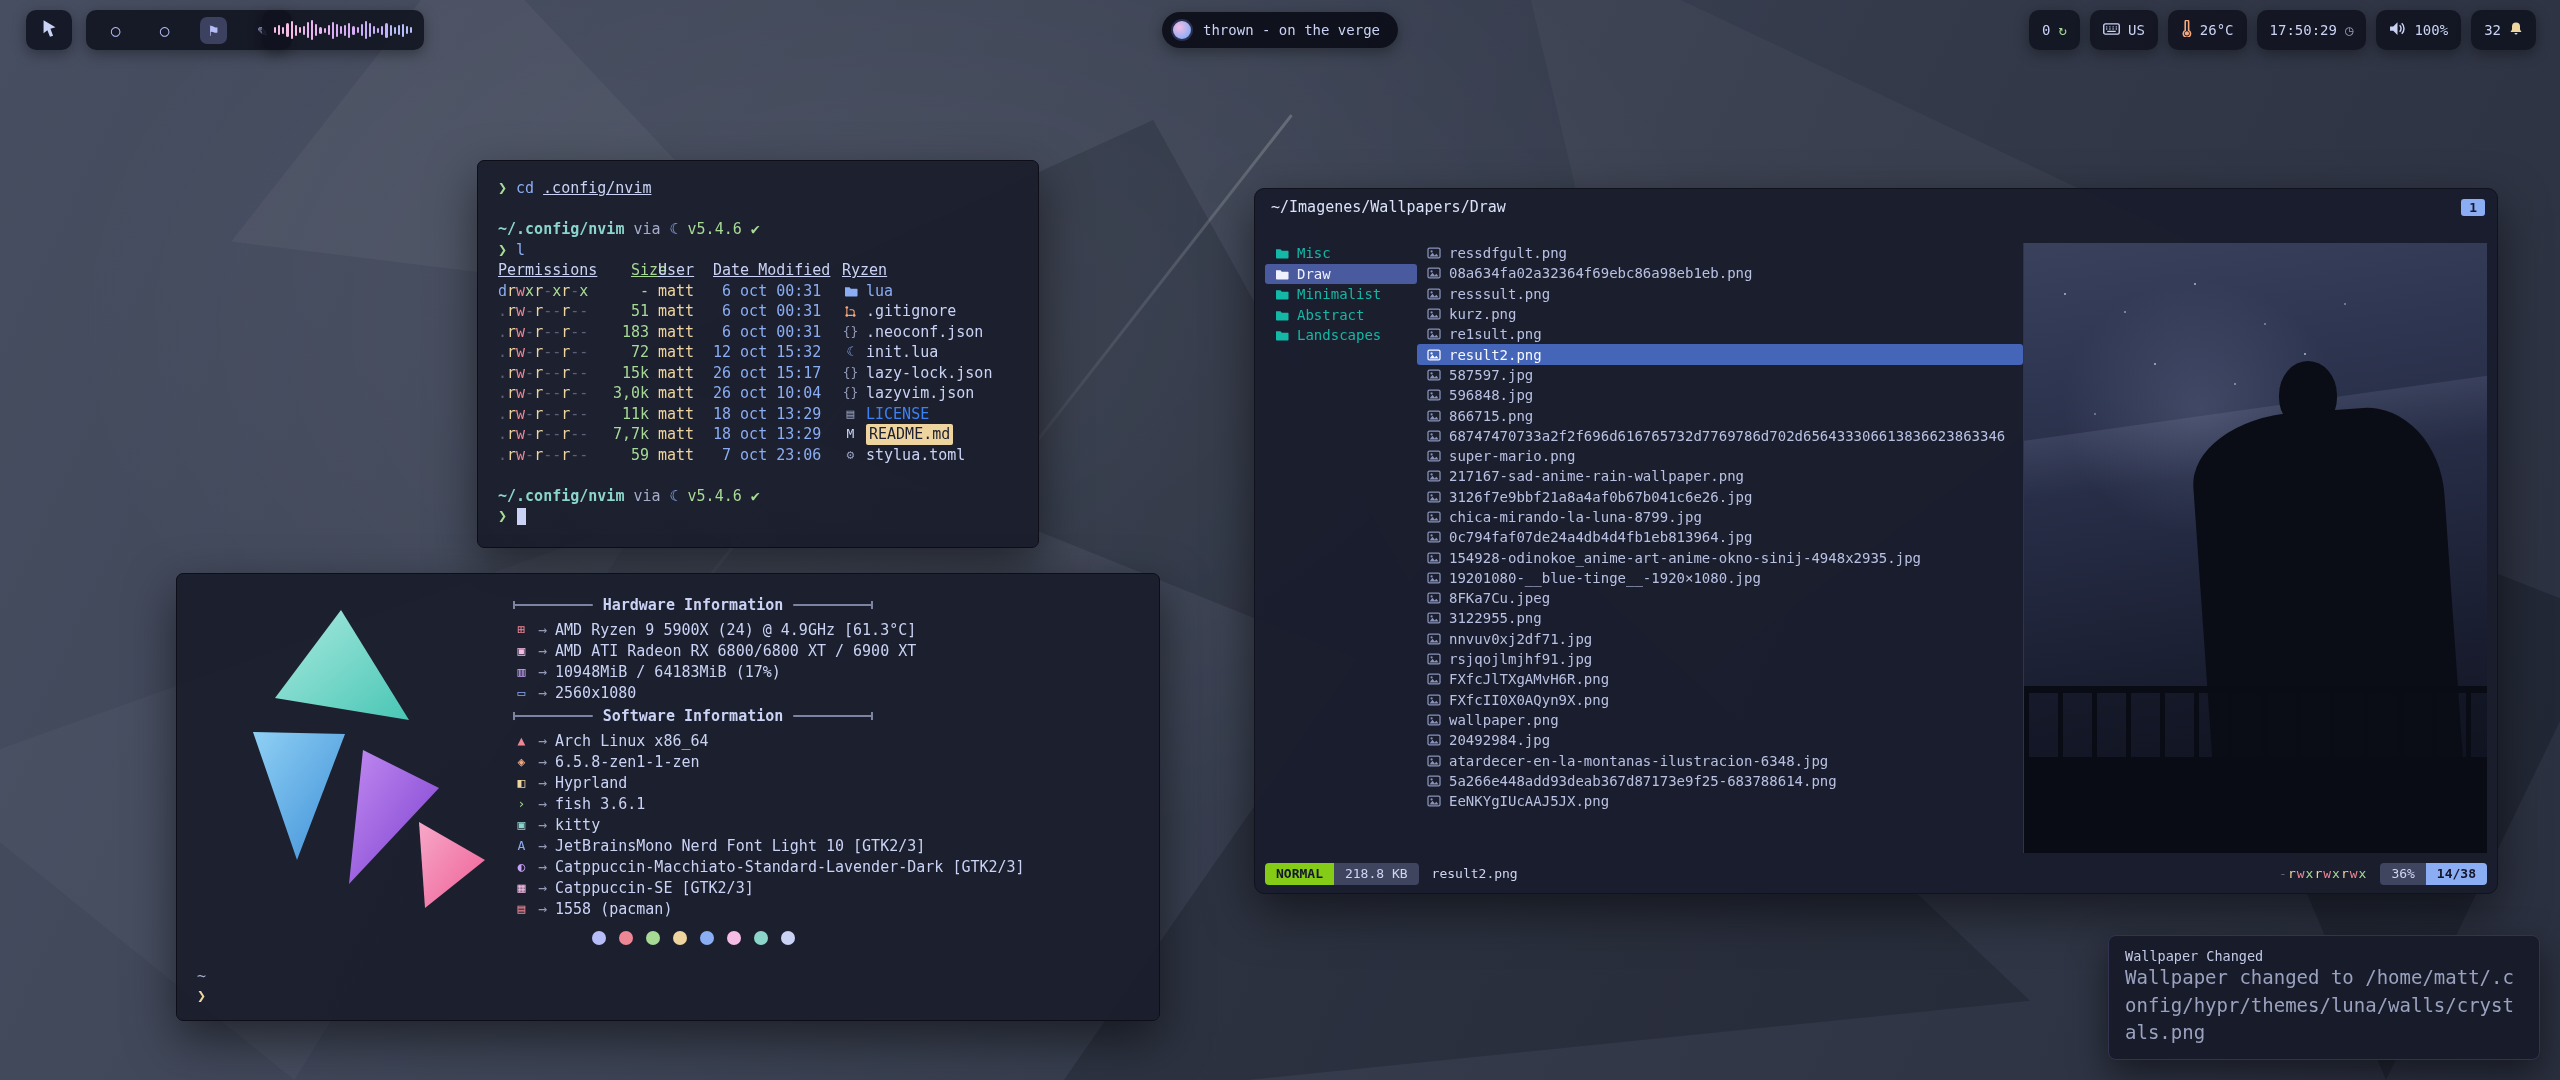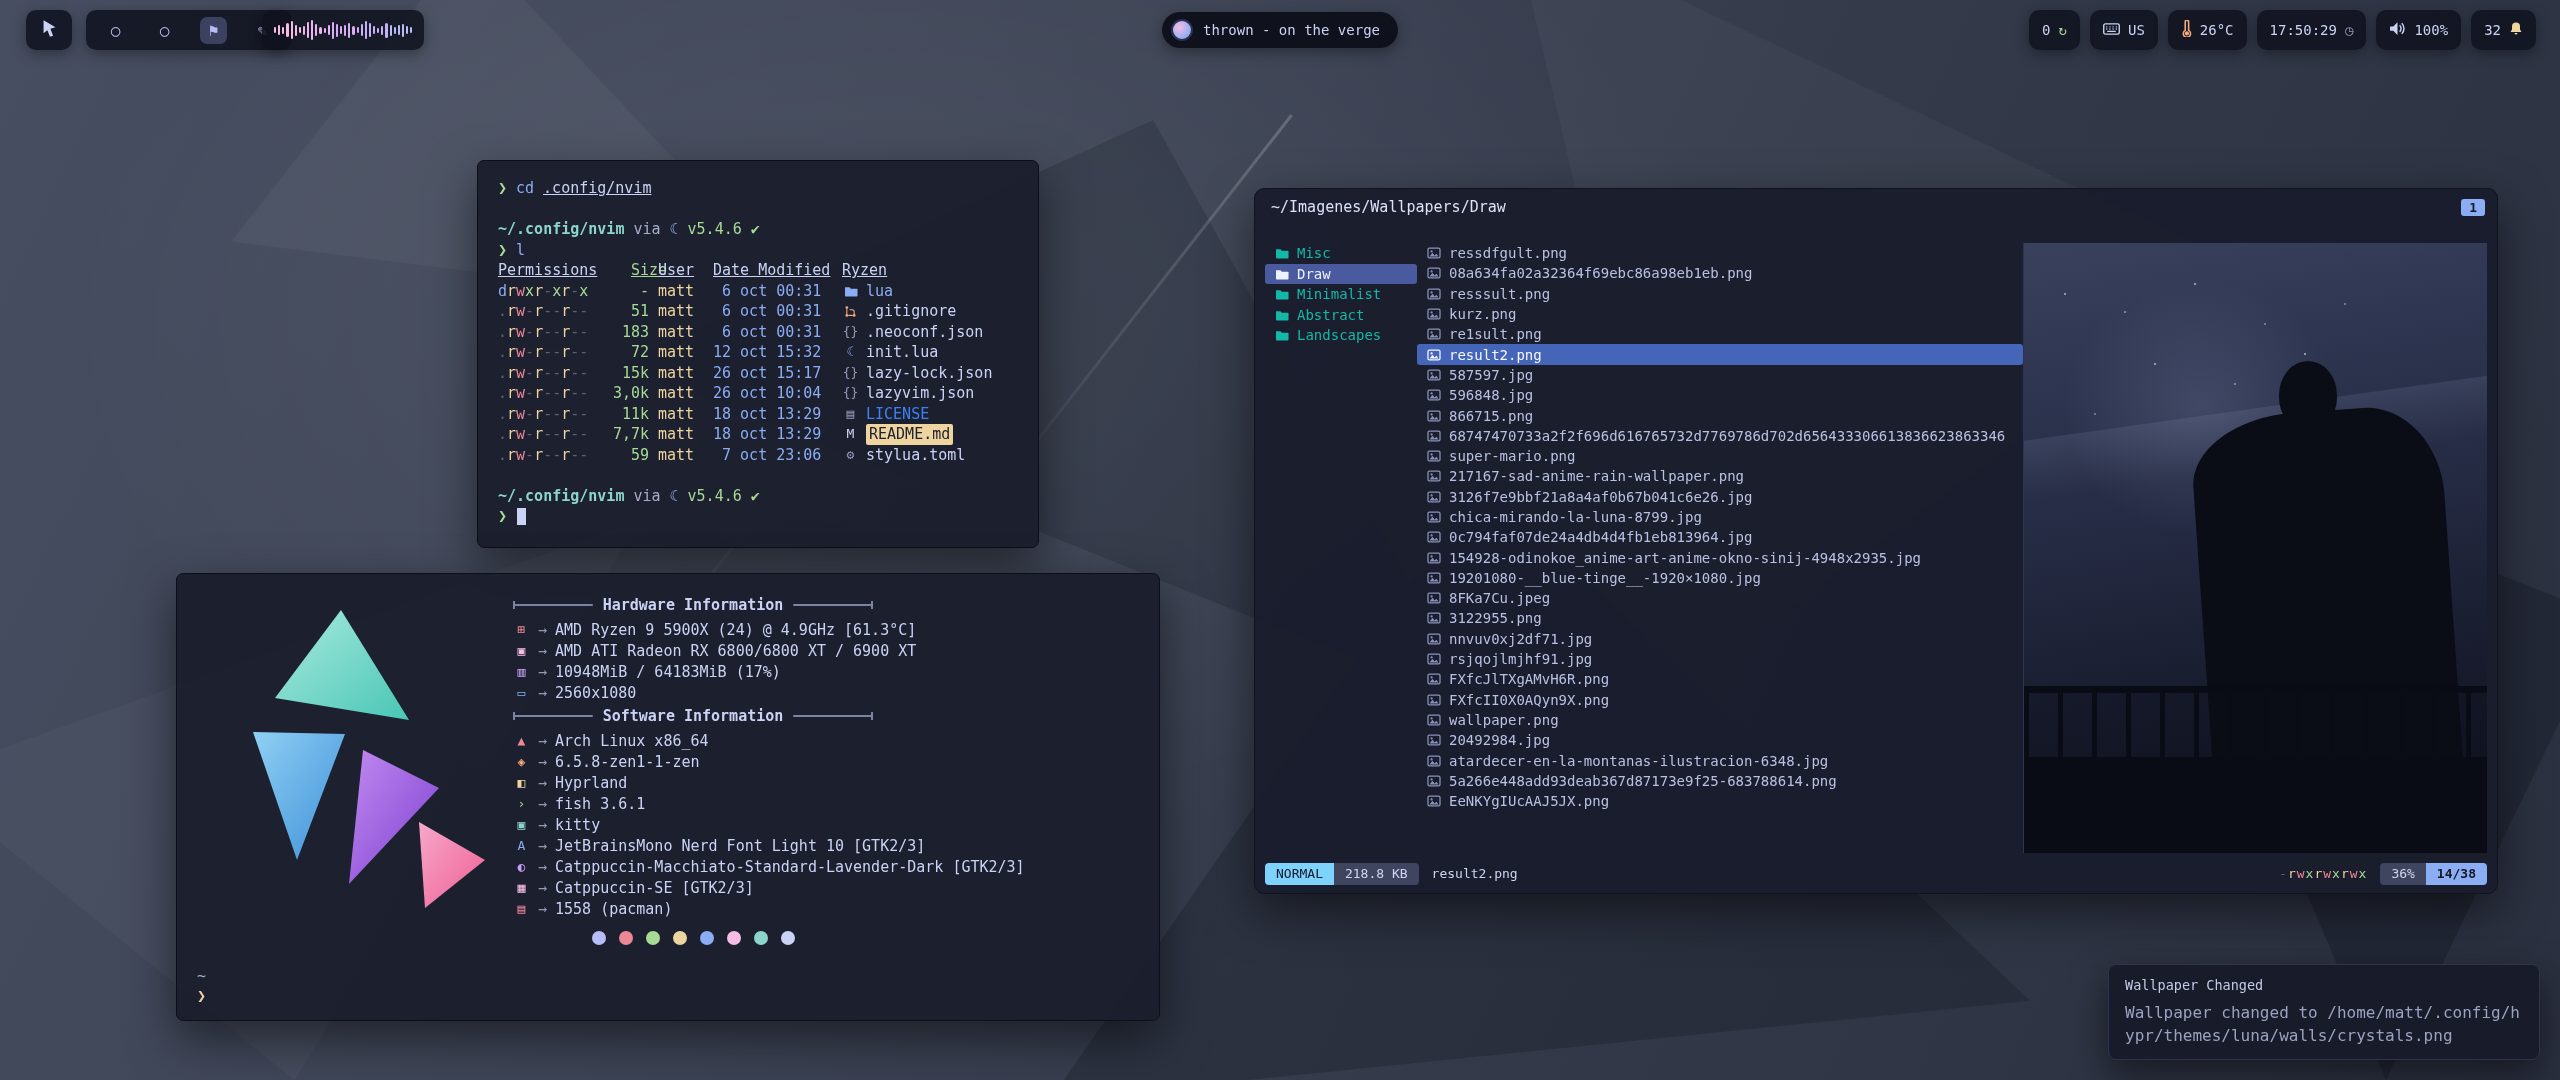--- a/index.html
+++ b/index.html
@@ -106,32 +106,32 @@
   .pv-head{right:150px;top:118px;width:58px;height:68px;background:#0b0d16;border-radius:50% 50% 46% 46%}
   .pv-body{right:34px;top:168px;width:250px;height:420px;background:#0b0d16;border-radius:42% 30% 0 0 / 16% 22% 0 0;transform:rotate(-4deg)}
   .pv-railtop{left:0;bottom:160px;height:7px;width:100%;background:#0a0c15}
   .pv-rails{left:0;bottom:96px;height:64px;width:100%;
     background:repeating-linear-gradient(90deg,#0a0c15 0 5px,rgba(10,12,21,.25) 5px 34px)}
   .pv-wall{left:0;bottom:0;height:96px;width:100%;background:#0a0c15}
   .fm-status{position:absolute;bottom:7px;left:10px;right:10px;height:25px;display:flex;
              justify-content:space-between;align-items:center;font-size:13px}
   .fm-status .sideL,.fm-status .sideR{display:flex;align-items:center}
   .badge{height:22px;display:flex;align-items:center;padding:0 11px}
-  .badge.mode{background:#7dd3fc;color:#14162a;font-weight:normal;border-radius:4px 0 0 4px}
+  .badge.mode{background:#84cc16;color:#14162a;font-weight:bold;border-radius:4px 0 0 4px}
   .badge.info{background:#40455f;color:#ced6f5;border-radius:0 4px 4px 0}
   .badge.pct{background:#40455f;color:#ced6f5;border-radius:4px 0 0 4px}
   .badge.pos{background:#8aadf4;color:#14162a;font-weight:bold;border-radius:0 4px 4px 0}
   .fname{margin-left:13px;color:#cdd4f0}
   .permstr{margin-right:13px;letter-spacing:1px}
 
   
   #notif{position:absolute;right:20px;bottom:20px;width:432px;min-height:86px;background:#181b29;
     border:1px solid #303450;border-radius:8px;padding:12px 16px;font-size:13.5px;color:#c3cae6;
     box-shadow:0 14px 36px rgba(0,0,0,.5)}
-  #notif .nbody{margin-top:8px;color:#9aa2c0;line-height:1.45;font-size:16px;word-break:break-all}
+  #notif .nbody{color:#9aa2c0;line-height:1.45;font-size:19px;word-break:break-all}
 </style>
 </head>
 <body>
 
 <div class="wallpaper">
   <div class="shard sh1"></div>
   <div class="shard sh2"></div>
   <div class="shard sh3"></div>
   <div class="shard sh4"></div>
   <div class="shard sh5"></div>

